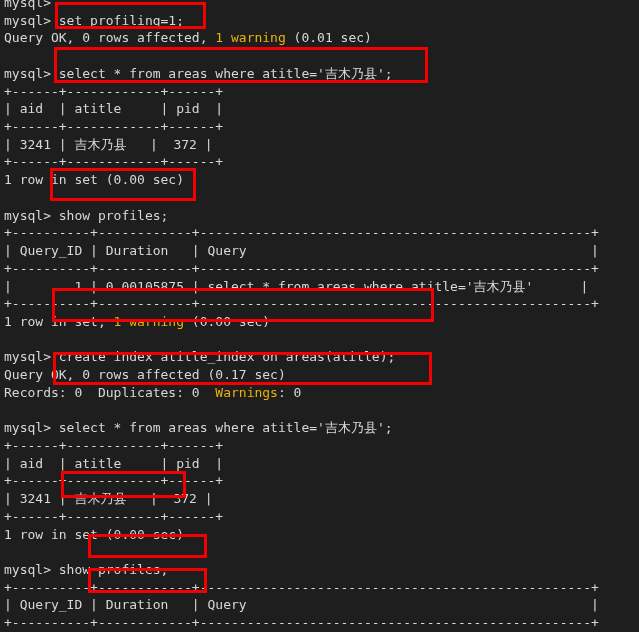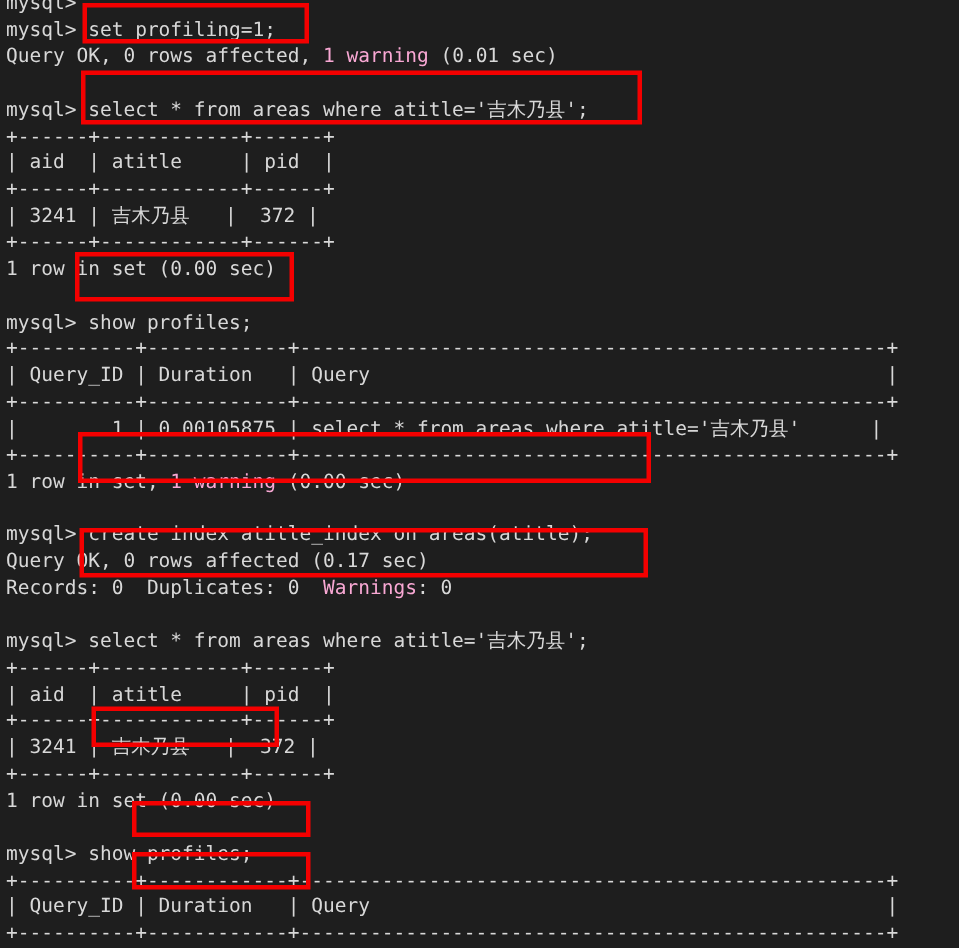--- a/index.html
+++ b/index.html
@@ -22,21 +22,21 @@
   #screen {
     position: absolute;
     left: 4px;
     top: -6px;
     white-space: pre;
   }
   .line {
     height: 17.72px;
     white-space: pre;
   }
-  .warn { color: #f9a8d4; }
+  .warn { color: #eab308; }
   .hl-box {
     position: absolute;
     border: 3px solid #f40000;
     box-sizing: border-box;
     pointer-events: none;
     background: transparent;
   }
 </style>
 </head>
 <body>

